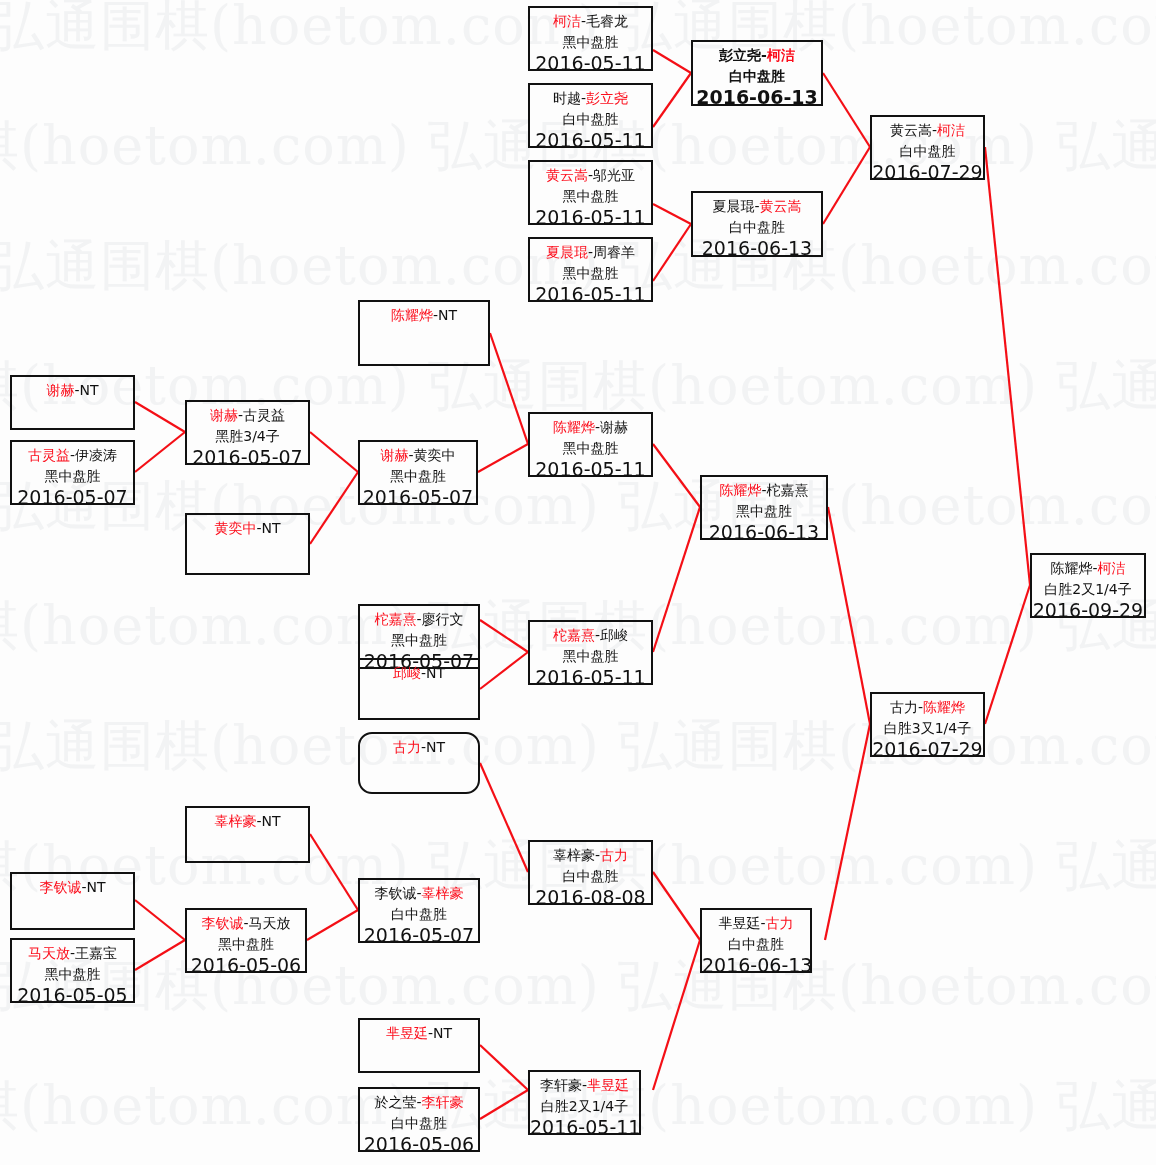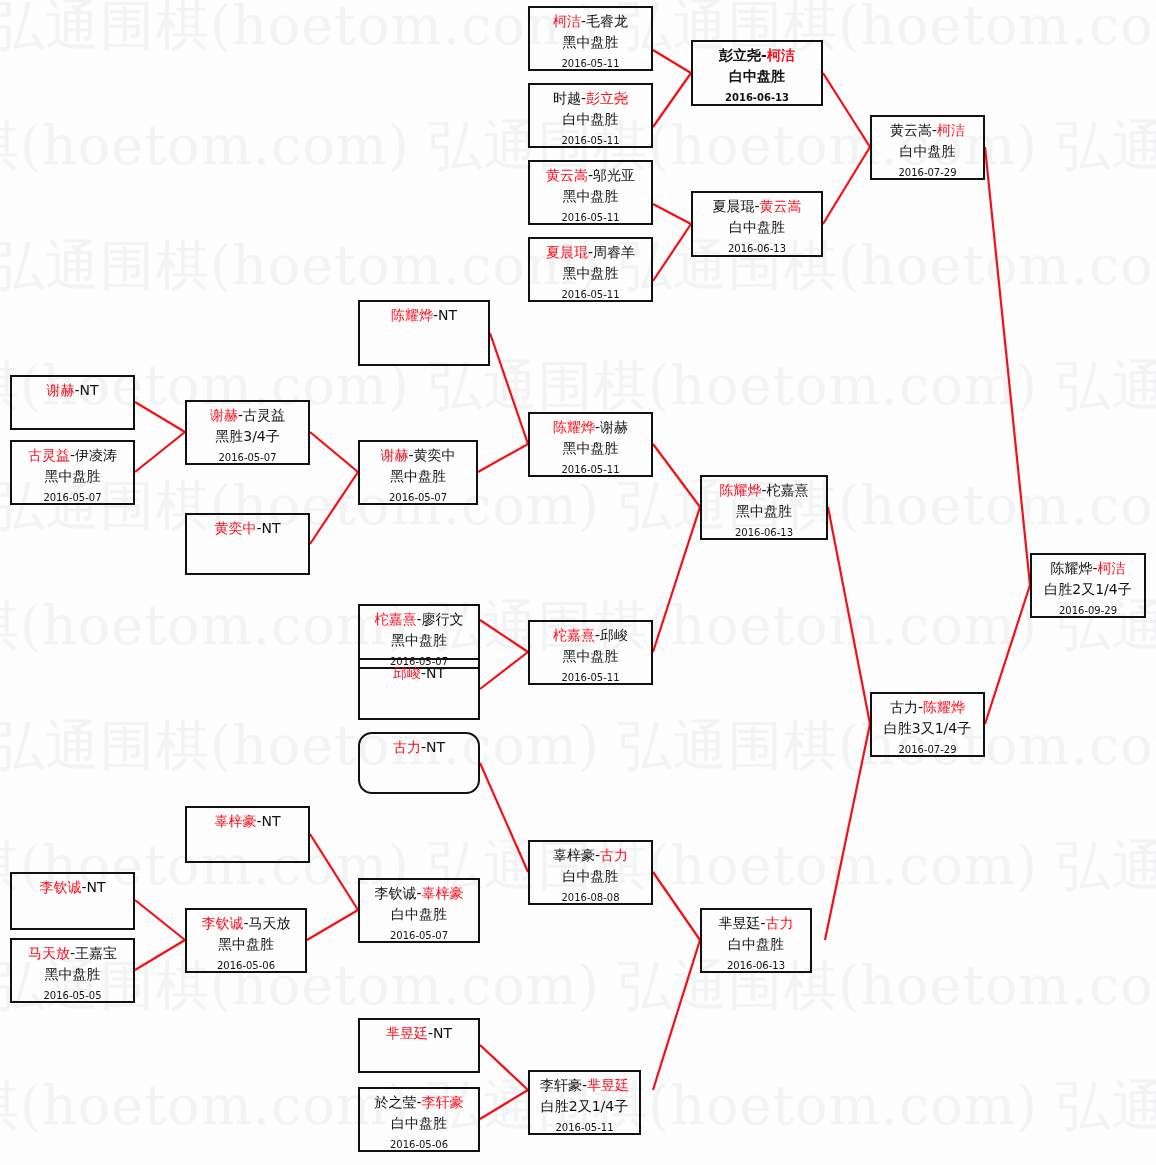--- a/index.html
+++ b/index.html
@@ -34,21 +34,21 @@
     text-align:center;
     font-family:"DejaVu Sans","Liberation Sans",sans-serif;
     font-size:14px;
     line-height:21px;
     color:#111;
     padding-top:3px;
     overflow:hidden;
   }
   .match-box .players{white-space:nowrap;}
   .match-box .result{white-space:nowrap;}
-  .match-box .date{white-space:nowrap;font-size:10px;letter-spacing:0px;}
+  .match-box .date{white-space:nowrap;font-size:19px;letter-spacing:0px;}
   .winner{color:#fc0d1b;}
   .loser{color:#111;}
   .sep{color:#111;}
 </style>
 </head>
 <body>
 
 <div id="bracket-root">
   <div id="watermark-layer">
       <div class="wm-row" style="top: -10px; left: -10px;">弘通围棋(hoetom.com) 弘通围棋(hoetom.com) 弘通围棋(hoetom.com) 弘通围棋(hoetom.com) </div>

